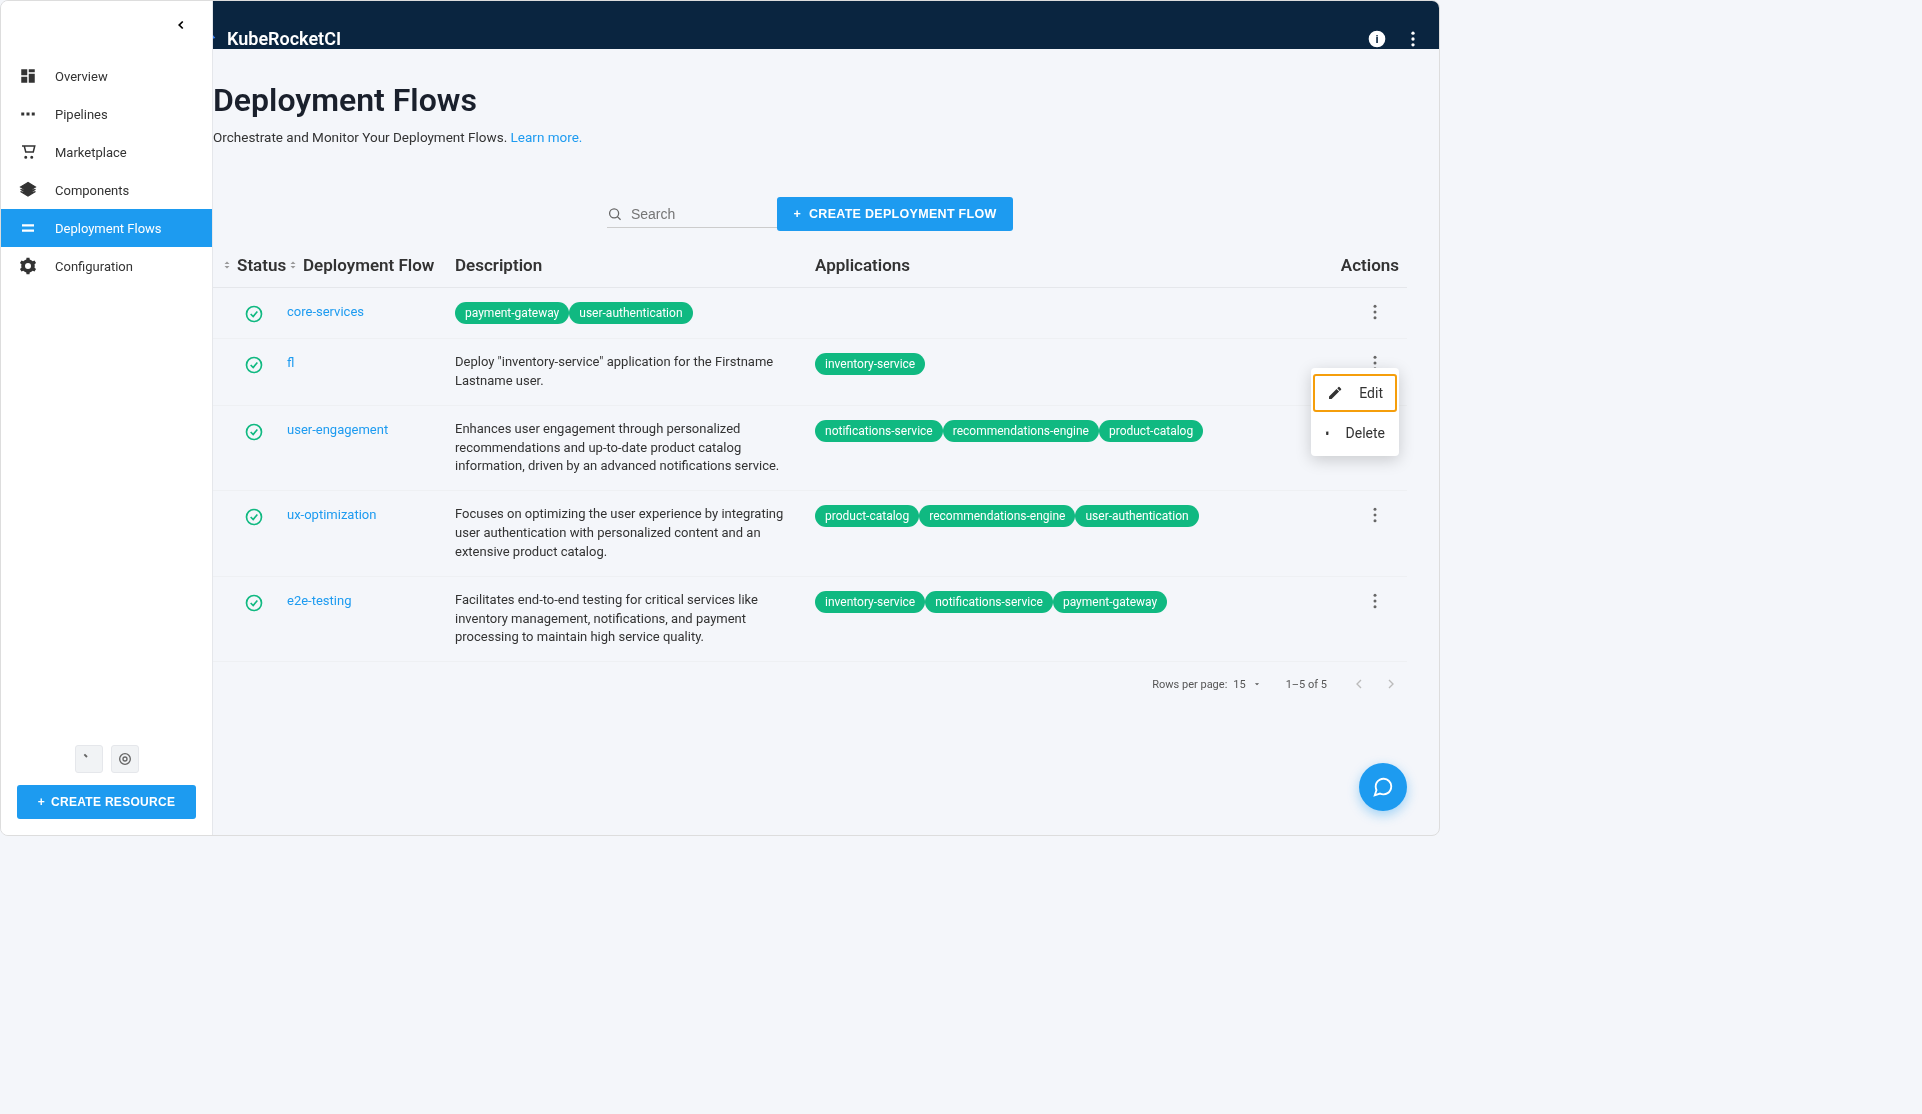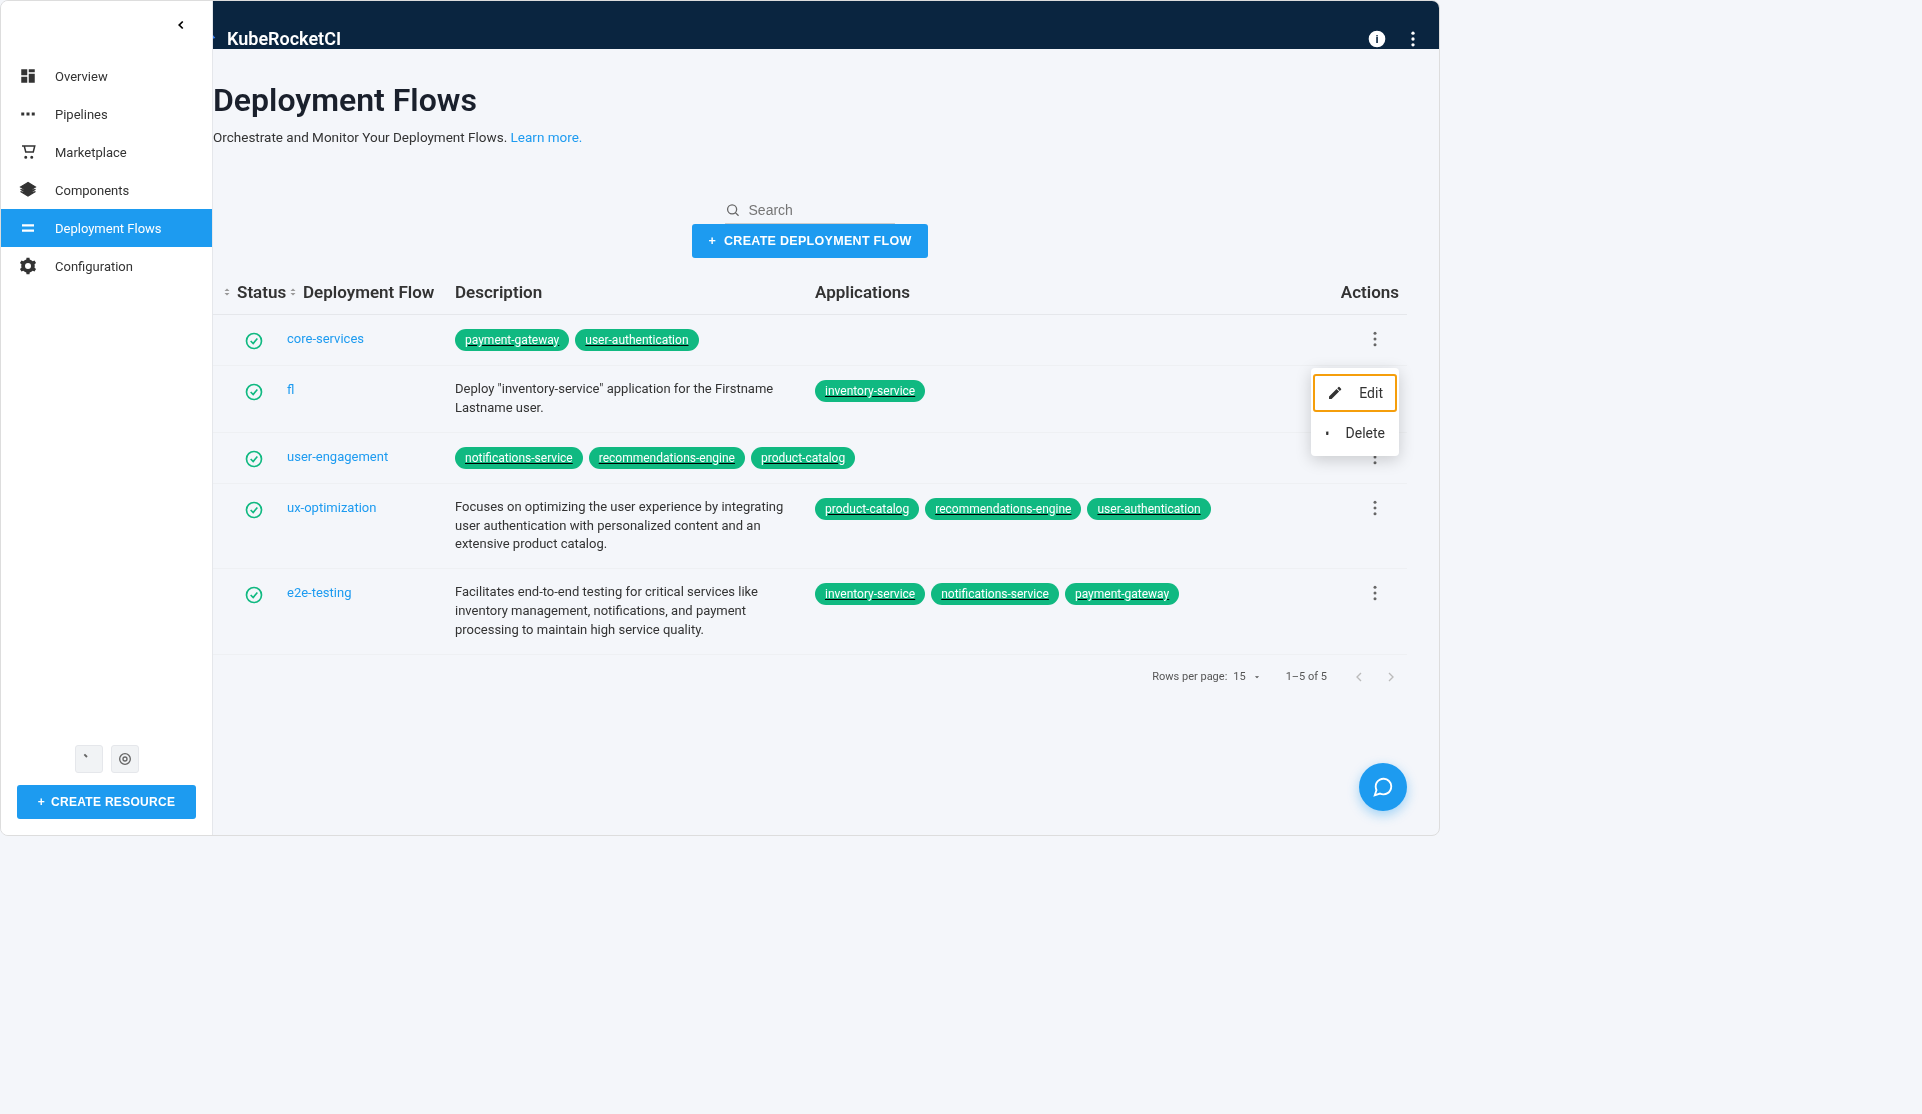--- a/index.html
+++ b/index.html
@@ -21,41 +21,41 @@
 .sidebar-footer { margin-top: auto; padding: 16px; display: flex; flex-direction: column; gap: 12px; }
 .footer-icons { display: flex; gap: 8px; align-items: center; justify-content: center; }
 .footer-icon-box { width: 28px; height: 28px; background: #f1f3f5; border: 1px solid #e5e7eb; display: flex; align-items: center; justify-content: center; border-radius: 3px; }
 .create-resource-btn { background: #1d9bf0; color: #fff; border: none; padding: 10px 14px; font-size: 12px; font-weight: 600; letter-spacing: 0.3px; cursor: pointer; border-radius: 3px; display: flex; align-items: center; gap: 6px; justify-content: center; }
 
 .main { position: absolute; top: 48px; left: 180px; right: 0; bottom: 0; padding: 32px; overflow: auto; }
 .page-title { font-size: 32px; font-weight: 600; color: #1a202c; margin-bottom: 10px; }
 .page-subtitle { font-size: 13.5px; color: #333; margin-bottom: 52px; }
 .learn-more { color: #1d9bf0; cursor: pointer; }
 
-.toolbar { display: flex; justify-content: space-between; align-items: center; margin-bottom: 8px; flex-direction: column; }
+.toolbar { display: flex; justify-content: center; align-items: center; margin-bottom: 8px; }
 .search-box { display: flex; align-items: center; gap: 8px; border-bottom: 1px solid #ccc; padding: 4px 0; width: 170px; }
 .search-box svg { width: 18px; height: 18px; color: #666; }
 .search-box input { border: none; outline: none; font-size: 14px; background: transparent; width: 100%; }
 .create-df-btn { background: #1d9bf0; color: #fff; border: none; padding: 10px 16px; font-size: 12.5px; font-weight: 600; letter-spacing: 0.3px; cursor: pointer; border-radius: 3px; display: flex; align-items: center; gap: 8px; }
 
 .table { width: 100%; margin-top: 12px; }
 .thead { display: flex; padding: 12px 8px; border-bottom: 1px solid #e5e7eb; font-size: 17px; font-weight: 600; color: #333; }
 .col-status { width: 66px; display: flex; align-items: center; gap: 4px; }
 .col-flow { width: 168px; display: flex; align-items: center; gap: 4px; }
 .col-desc { width: 360px; }
 .col-apps { flex: 1; }
 .col-actions { width: 60px; text-align: right; }
 .sort-icon { width: 12px; height: 12px; color: #999; }
 
 .tbody-row { display: flex; padding: 14px 8px; border-bottom: 1px solid #eef0f3; font-size: 13px; align-items: flex-start; }
 .status-cell { width: 66px; display: flex; justify-content: center; padding-top: 2px; }
 .status-ok { width: 20px; height: 20px; color: #10b981; }
 .flow-cell { width: 168px; color: #1d9bf0; cursor: pointer; padding-top: 2px; }
 .desc-cell { width: 360px; color: #333; line-height: 1.45; padding-right: 16px; }
-.apps-cell { flex: 1; display: flex; flex-wrap: wrap; gap: 6px; align-items: center; text-decoration: underline; }
+.apps-cell { flex: 1; display: flex; flex-wrap: wrap; align-items: center; }
 .chip { background: #10b981; color: #fff; font-size: 12px; padding: 4px 10px; border-radius: 12px; }
 .actions-cell { width: 60px; display: flex; justify-content: flex-end; padding-right: 14px; }
 .more-btn { width: 20px; height: 20px; cursor: pointer; color: #666; }
 
 .tfoot { display: flex; justify-content: flex-end; align-items: center; gap: 24px; padding: 14px 8px; font-size: 11px; color: #555; }
 .rows-select { display: flex; align-items: center; gap: 6px; }
 .page-arrows { display: flex; gap: 16px; }
 .page-arrow { width: 16px; height: 16px; color: #bbb; cursor: pointer; }
 
 .context-menu { position: absolute; top: 367px; right: 40px; width: 88px; background: #fff; border-radius: 4px; box-shadow: 0 4px 16px rgba(0,0,0,0.18); padding: 4px 0; z-index: 100; }
@@ -241,20 +241,21 @@
     </div>
         </div>
         <div class="tbody-row">
     <div class="status-cell">
       <svg class="status-ok" viewBox="0 0 24 24" fill="none" stroke="currentColor" stroke-width="2">
               <circle cx="12" cy="12" r="9"></circle>
               <polyline points="8 12 11 15 16 9"></polyline>
             </svg>
     </div>
     <div class="flow-cell">user-engagement</div>
+    <div class="desc-cell">Enhances user engagement through personalized recommendations and up-to-date product catalog information, driven by an advanced notifications service.</div>
     <div class="apps-cell">
       <span class="chip">notifications-service</span>
             <span class="chip">recommendations-engine</span>
             <span class="chip">product-catalog</span>
     </div>
     <div class="actions-cell">
       <svg class="more-btn" viewBox="0 0 24 24" fill="currentColor">
               <circle cx="12" cy="5" r="1.8"></circle>
               <circle cx="12" cy="12" r="1.8"></circle>
               <circle cx="12" cy="19" r="1.8"></circle>

